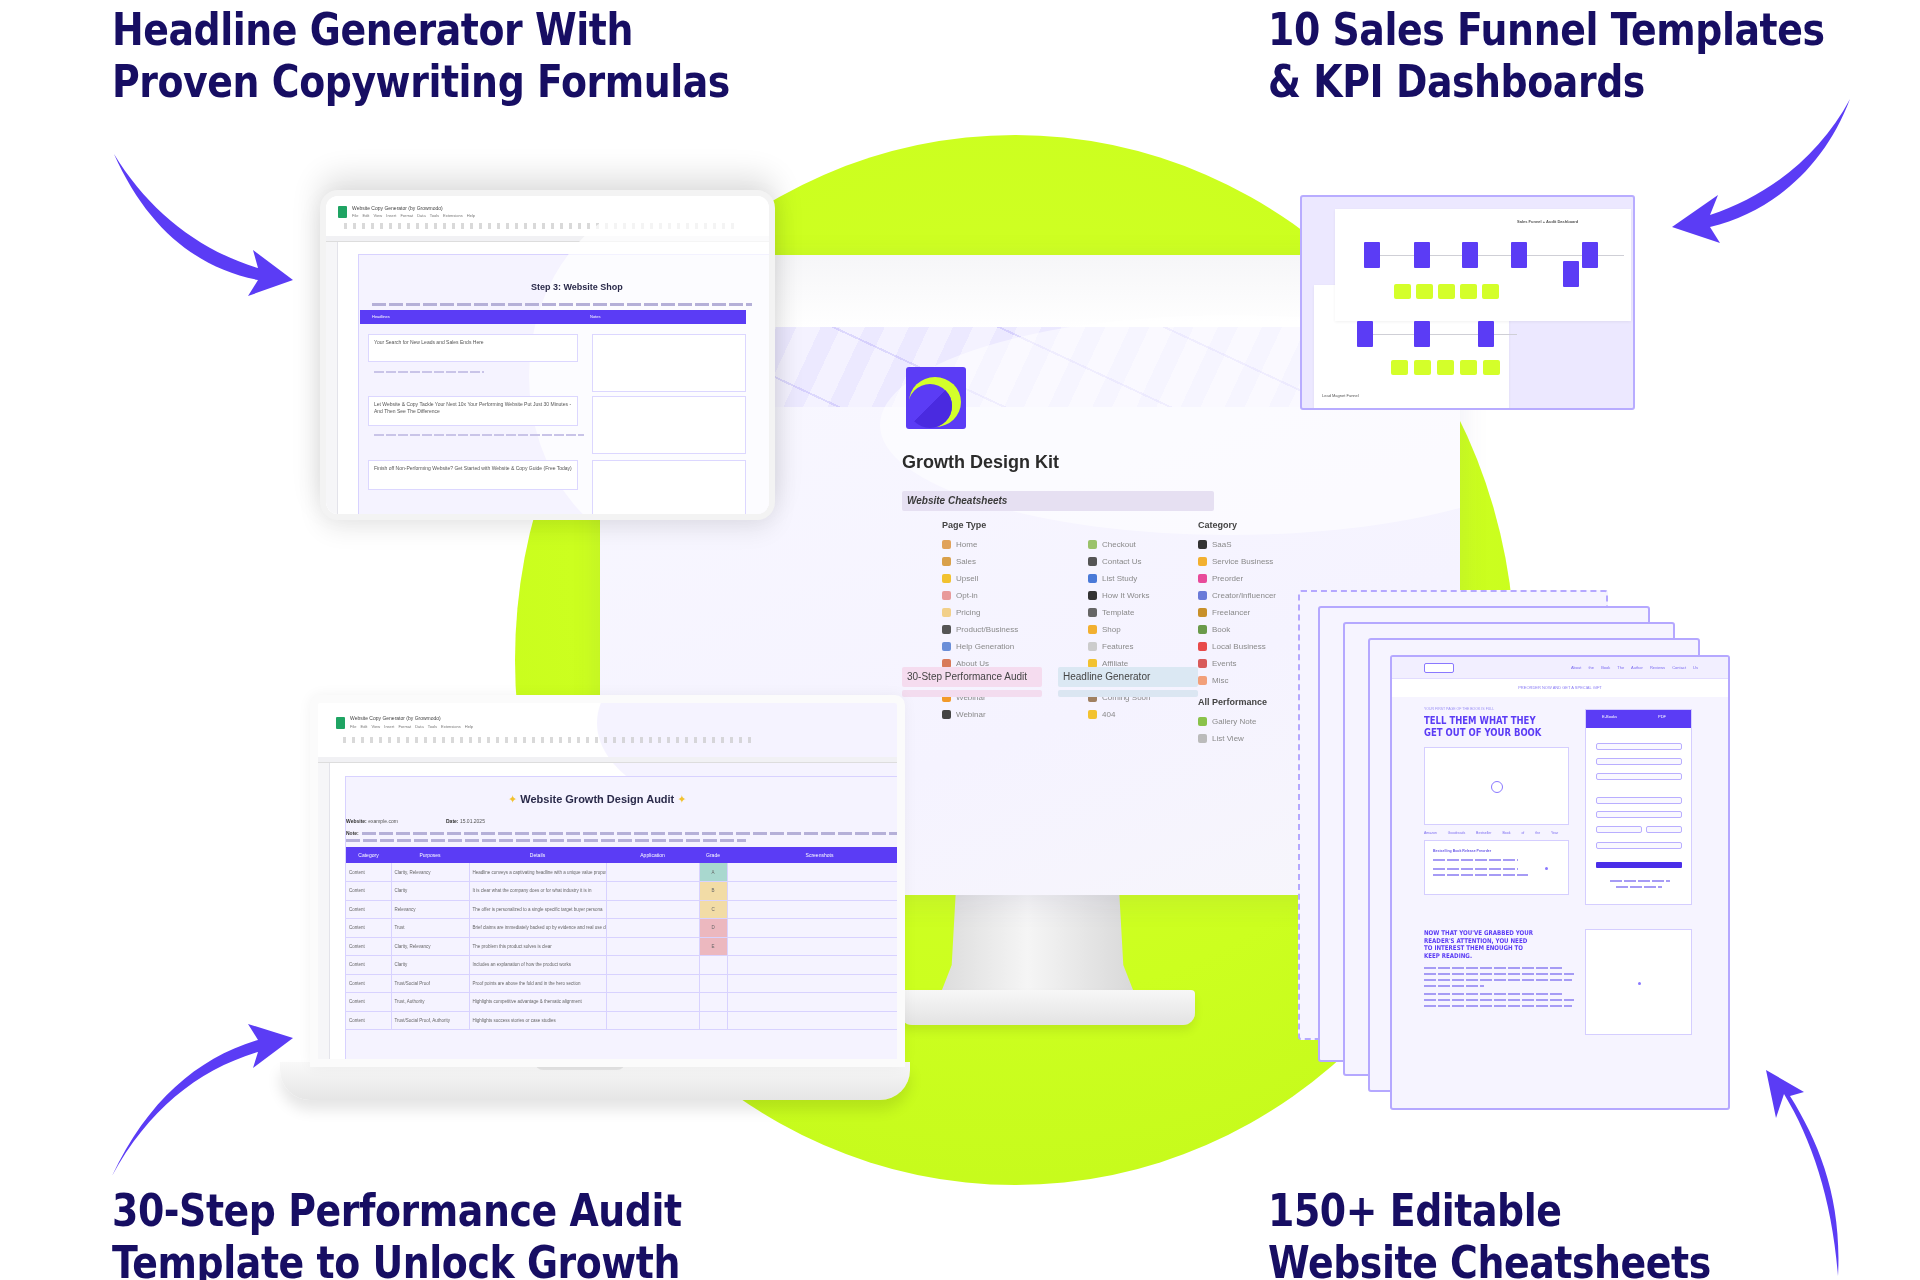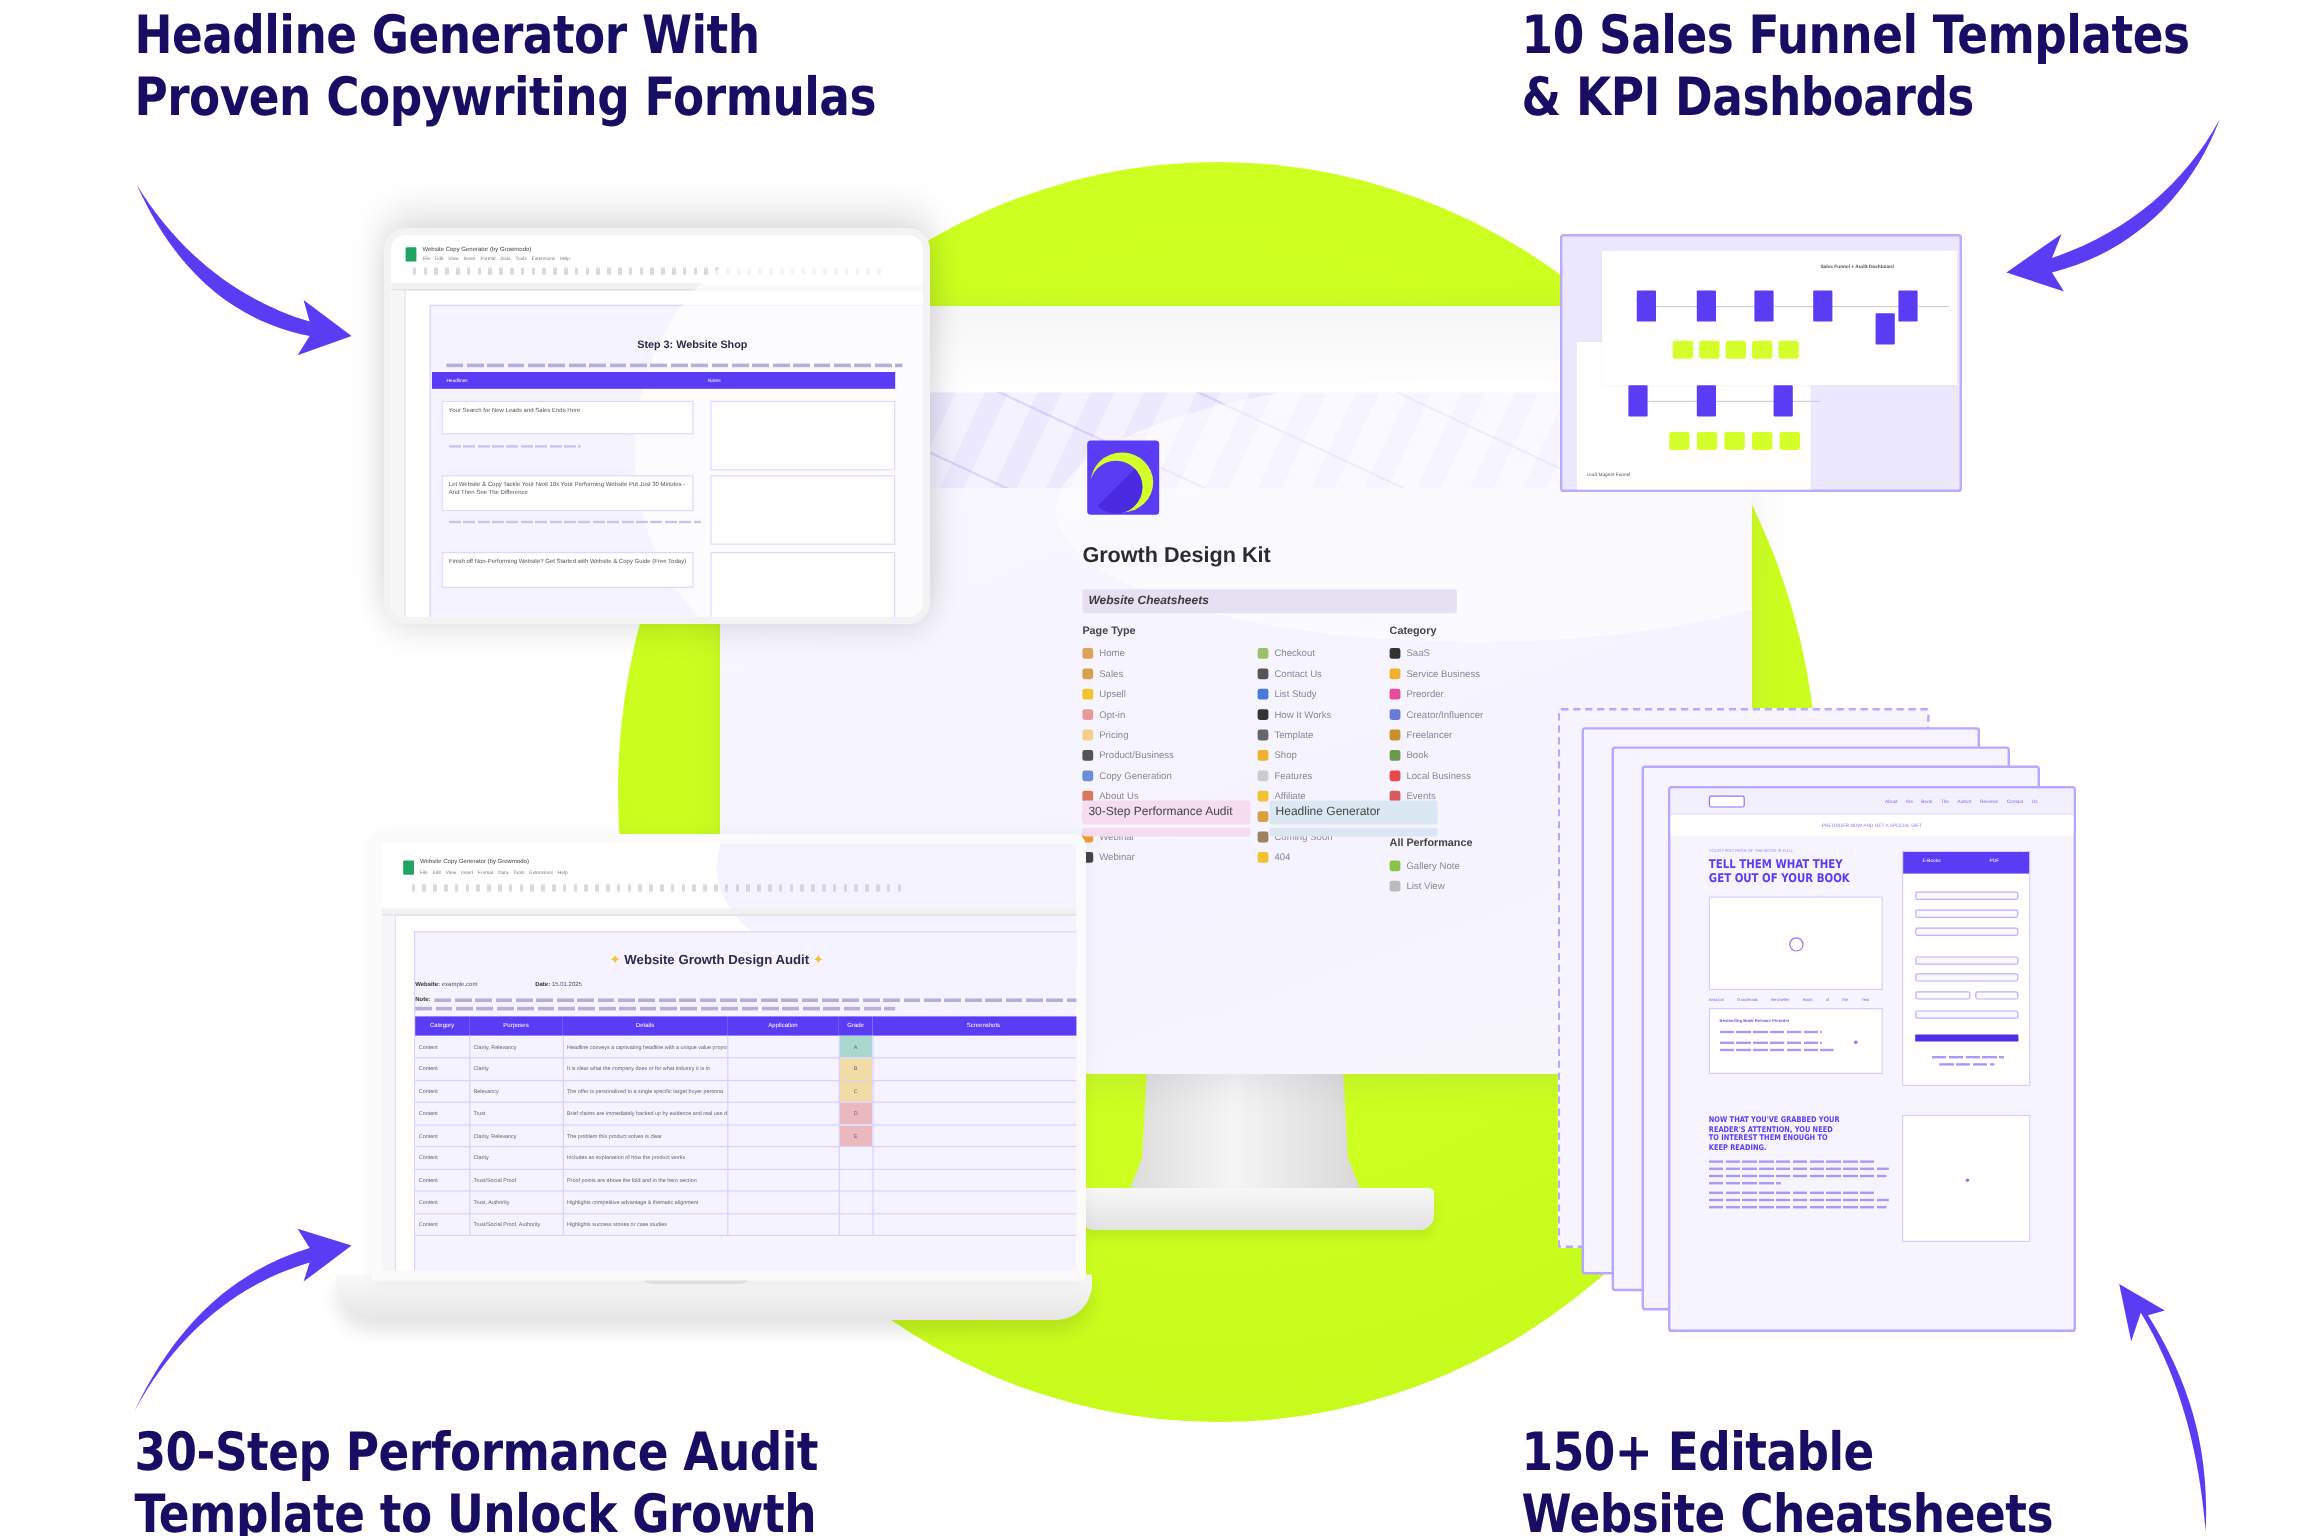--- a/index.html
+++ b/index.html
@@ -22,21 +22,21 @@
   .monitor-glare { position: absolute; right: -120px; top: 60px; width: 700px; height: 220px; border-radius: 50%; background: rgba(255,255,255,0.55); }
 
   .notion-logo { position: absolute; left: 306px; top: 112px; width: 60px; height: 62px; background: #5b3cf5; border-radius: 3px; overflow: hidden; }
   .notion-logo .crescent { position: absolute; left: 3px; top: 10px; width: 52px; height: 50px; border-radius: 50%; background: #d3ff2a; }
   .notion-logo .inner { position: absolute; left: 2px; top: 17px; width: 44px; height: 44px; border-radius: 50%; background: #5b3cf5; }
   .notion-logo .shade { position: absolute; left: 2px; top: 17px; width: 44px; height: 44px; border-radius: 50%; background: linear-gradient(135deg, transparent 50%, #4a2ae0 50%); }
 
   .notion-title { position: absolute; left: 302px; top: 197px; font-size: 18px; font-weight: bold; color: #2b2b2b; }
   .notion-section-bar { position: absolute; left: 302px; top: 236px; width: 312px; height: 20px; background: #e6e0f2; border-radius: 2px; padding-left: 5px; font-size: 10px; line-height: 20px; font-weight: bold; font-style: italic; color: #3a3a3a; }
 
-  .notion-col { position: absolute; top: 265px; font-size: 8px; color: #8a8a8a; }
+  .notion-col { position: absolute; top: 265px; font-size: 8px; color: #8a8a8a; margin-left: 40px; }
   .notion-col .col-head { font-weight: bold; color: #444; font-size: 9px; margin-bottom: 4px; height: 12px; }
   .notion-col .item { height: 17px; line-height: 17px; white-space: nowrap; display: flex; align-items: center; gap: 5px; }
   .notion-col .item .emoji { width: 9px; height: 9px; border-radius: 2px; display: inline-block; flex: none; }
 
   .callout { position: absolute; top: 412px; width: 140px; height: 20px; border-radius: 2px; font-size: 10px; line-height: 20px; padding-left: 5px; color: #444; white-space: nowrap; overflow: hidden; }
   .callout-sub { position: absolute; top: 435px; width: 140px; height: 7px; border-radius: 2px; }
 
   .monitor-neck { position: absolute; left: 940px; top: 895px; width: 195px; height: 100px; background: linear-gradient(90deg, #dcdcdc, #f5f5f5 45%, #f0f0f0 55%, #d8d8d8); clip-path: polygon(8% 0, 92% 0, 94% 70%, 100% 100%, 0 100%, 6% 70%); }
   .monitor-foot { position: absolute; left: 900px; top: 990px; width: 295px; height: 35px; background: linear-gradient(#f7f7f7, #e3e3e3); border-radius: 4px 4px 12px 12px; box-shadow: 0 6px 10px rgba(0,0,0,0.08); }
 
@@ -176,21 +176,21 @@
         <div class="item">
           <span class="emoji" style="background: rgb(242, 208, 138);"></span>
           <span>Pricing</span>
         </div>
         <div class="item">
           <span class="emoji" style="background: rgb(85, 85, 85);"></span>
           <span>Product/Business</span>
         </div>
         <div class="item">
           <span class="emoji" style="background: rgb(106, 142, 216);"></span>
-          <span>Copy Generation</span>
+          <span>Help Generation</span>
         </div>
         <div class="item">
           <span class="emoji" style="background: rgb(216, 122, 90);"></span>
           <span>About Us</span>
         </div>
         <div class="item">
           <span class="emoji" style="background: rgb(242, 194, 48);"></span>
           <span>Thank You</span>
         </div>
         <div class="item">

